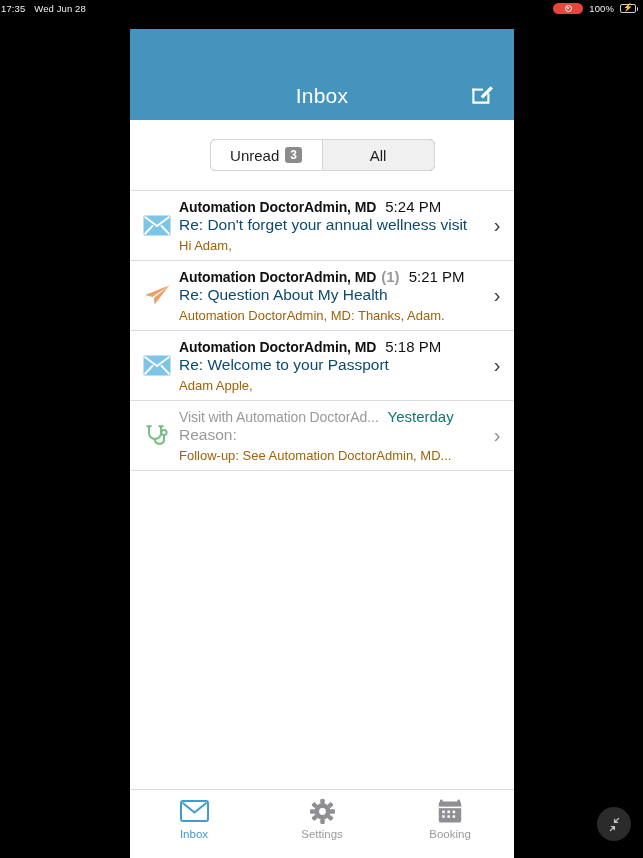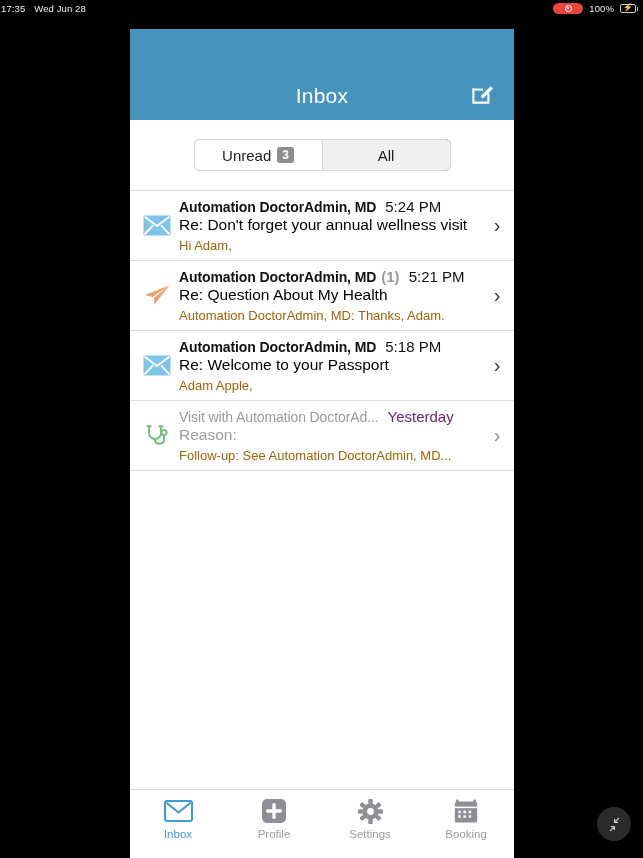--- a/index.html
+++ b/index.html
@@ -64,21 +64,21 @@
     width: 34px; height: 34px;
     display: flex; align-items: center; justify-content: center;
   }
 
   
   .seg-wrap {
     height: 70px; display: flex; align-items: center; justify-content: center;
     background: #fff;
   }
   .segmented {
-    display: flex; height: 32px; width: 257px;
+    display: flex; height: 32px; width: 225px;
     border: 1px solid #d6d6d6; border-radius: 5px; overflow: hidden;
     background: #4d7c0f;
   }
   .seg {
     flex: 1; display: flex; align-items: center; justify-content: center;
     gap: 6px; font-size: 15px; color: #1d1d1d; background: #fff;
   }
   .seg.inactive { background: #f0f0f0; border-left: 1px solid #d6d6d6; color: #1d1d1d; }
   .seg-badge {
     background: #8c8c8c; color: #fff; font-size: 12px; font-weight: 700;
@@ -98,29 +98,29 @@
   }
   .row-body { flex: 1; min-width: 0; padding-left: 3px; }
   .row-line1 { display: flex; align-items: baseline; gap: 5px; white-space: nowrap; }
   .sender {
     font-size: 14px; font-weight: 700; color: #111; letter-spacing: -.1px;
     overflow: hidden; text-overflow: ellipsis;
   }
   .count { font-size: 15px; font-weight: 700; color: #9a9a9a; }
   .time { font-size: 15px; color: #111; margin-left: 4px; }
   .subject {
-    font-size: 15.5px; color: #000000; white-space: nowrap;
+    font-size: 15.5px; color: #0c4a6e; white-space: nowrap;
     overflow: hidden; text-overflow: ellipsis; margin-top: 1px;
   }
   .preview {
     font-size: 13px; color: #a16207; white-space: nowrap;
     overflow: hidden; text-overflow: ellipsis; margin-top: 4px;
   }
   .row.read .sender { color: #9a9a9a; font-weight: 400; }
-  .row.read .time { color: #701a75; }
+  .row.read .time { color: #0f766e; }
   .row.read .subject { color: #9a9a9a; }
   .chevron {
     width: 34px; min-width: 34px; display: flex;
     align-items: center; justify-content: center;
     font-size: 20px; color: #3a3a3a; font-weight: 300;
   }
   .row.read .chevron { color: #8e8e8e; }
 
   
   .tabbar {
@@ -282,29 +282,20 @@
     <div class="tab active">
       <span class="tab-icon">
         <svg width="29" height="22" viewBox="0 0 29 22" aria-hidden="true">
           <rect x="1" y="1" width="27" height="20" rx="2" fill="none" stroke="#3f9bd4" stroke-width="2"></rect>
           <path d="M2.5 2.8 L14.5 12.5 L26.5 2.8" fill="none" stroke="#3f9bd4" stroke-width="2"></path>
         </svg>
       </span>
       <span class="tab-label">Inbox</span>
     </div>
 
-    <div class="tab">
-      <span class="tab-icon">
-        <svg width="24" height="24" viewBox="0 0 24 24" aria-hidden="true">
-          <rect x="0" y="0" width="24" height="24" rx="5" fill="#8e8e93"></rect>
-          <path d="M12 5.6 V18.4 M5.6 12 H18.4" stroke="#ffffff" stroke-width="3.4" stroke-linecap="round"></path>
-        </svg>
-      </span>
-      <span class="tab-label">Profile</span>
-    </div>
 
     <div class="tab">
       <span class="tab-icon">
         <svg width="25" height="25" viewBox="0 0 25 25" aria-hidden="true">
           <g fill="#8e8e93">
             <circle cx="12.5" cy="12.5" r="8.2"></circle>
             <rect x="10.3" y="0" width="4.4" height="5" rx="1.2"></rect>
             <rect x="10.3" y="20" width="4.4" height="5" rx="1.2"></rect>
             <rect x="0" y="10.3" width="5" height="4.4" rx="1.2"></rect>
             <rect x="20" y="10.3" width="5" height="4.4" rx="1.2"></rect>

